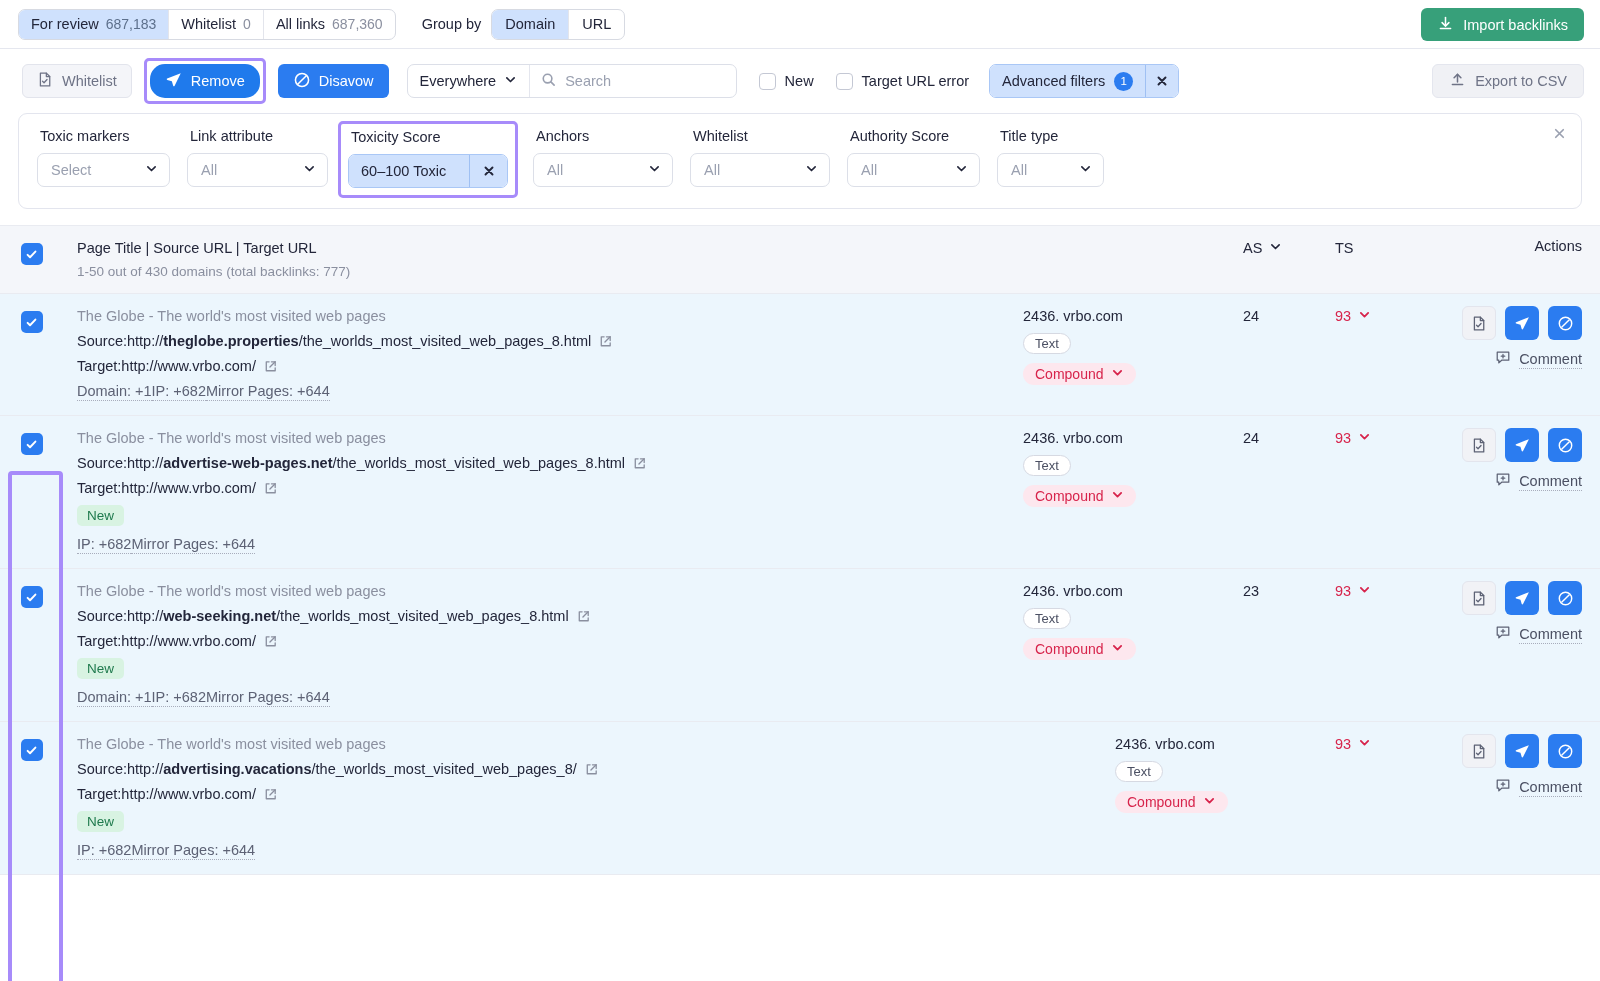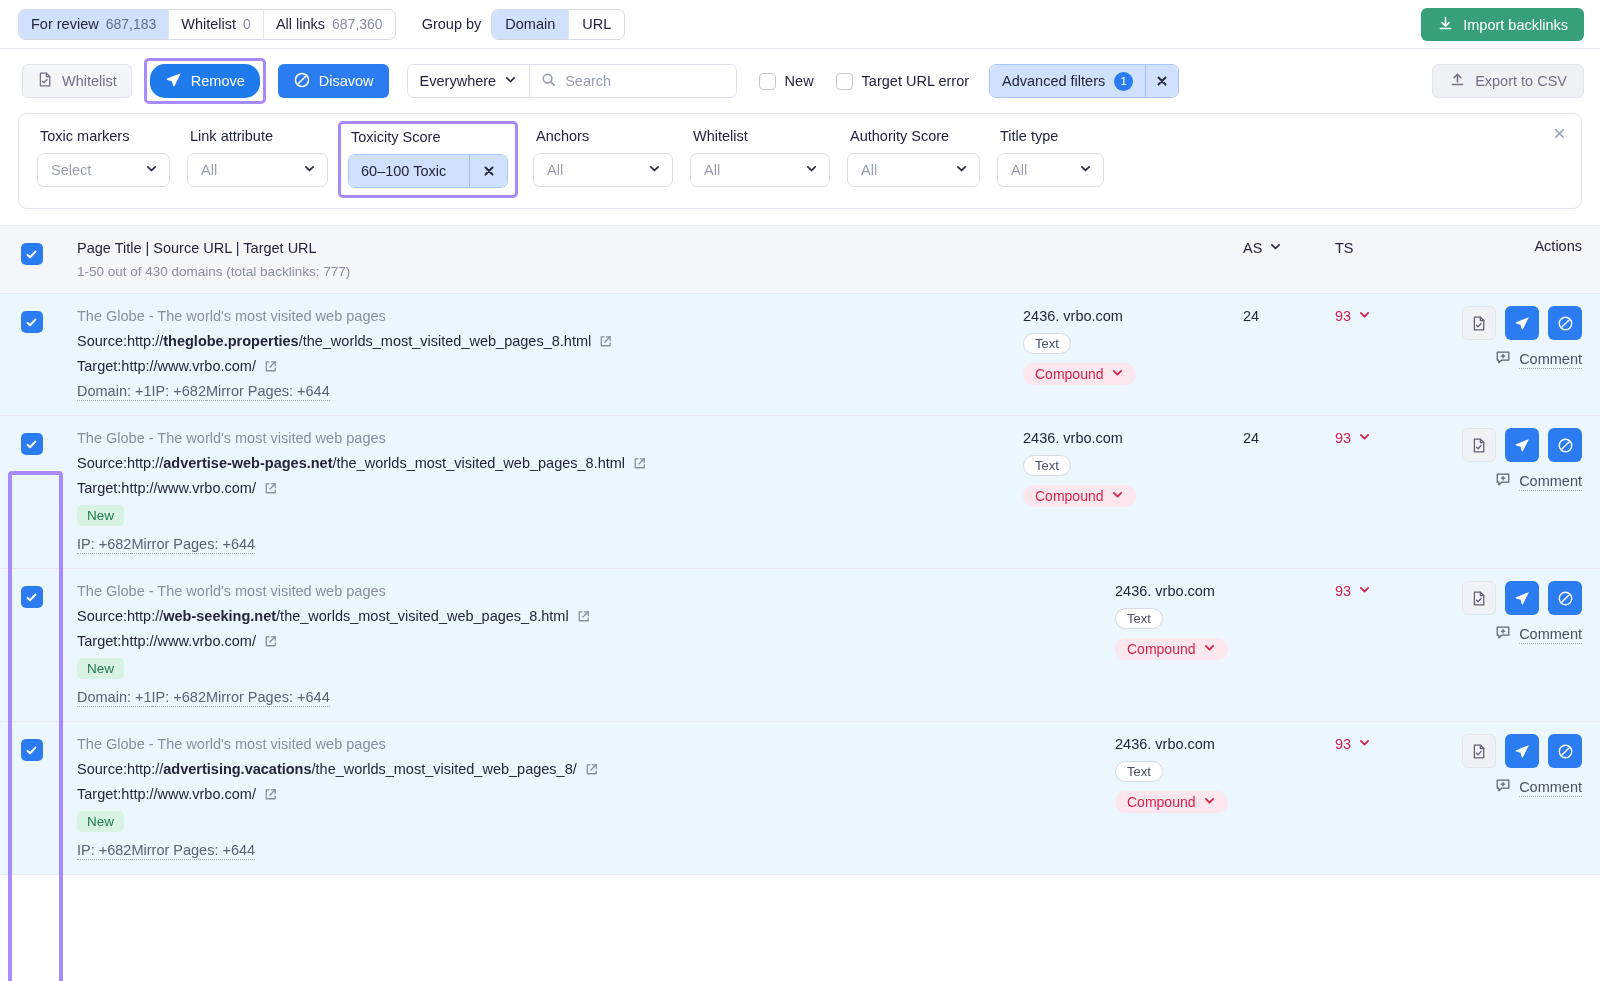--- a/index.html
+++ b/index.html
@@ -747,20 +747,23 @@
         <div><span class="tag-text">Text</span></div>
         <div class="tag-compound">
           <span>Compound</span>
           <span>
             <svg width="13" height="13" viewBox="0 0 16 16" fill="none" stroke="#d7234b" stroke-width="2.2" stroke-linecap="round" stroke-linejoin="round">
                 <path d="M3.5 6l4.5 4.5L12.5 6"></path>
               </svg>
           </span>
         </div>
       </div>
+      <div class="col-as">
+        <div class="as-val">23</div>
+      </div>
       <div class="col-ts">
         <div class="ts-val">
           <span>93</span>
           <span>
             <svg width="13" height="13" viewBox="0 0 16 16" fill="none" stroke="#d7234b" stroke-width="2.2" stroke-linecap="round" stroke-linejoin="round">
                 <path d="M3.5 6l4.5 4.5L12.5 6"></path>
               </svg>
           </span>
         </div>
       </div>

